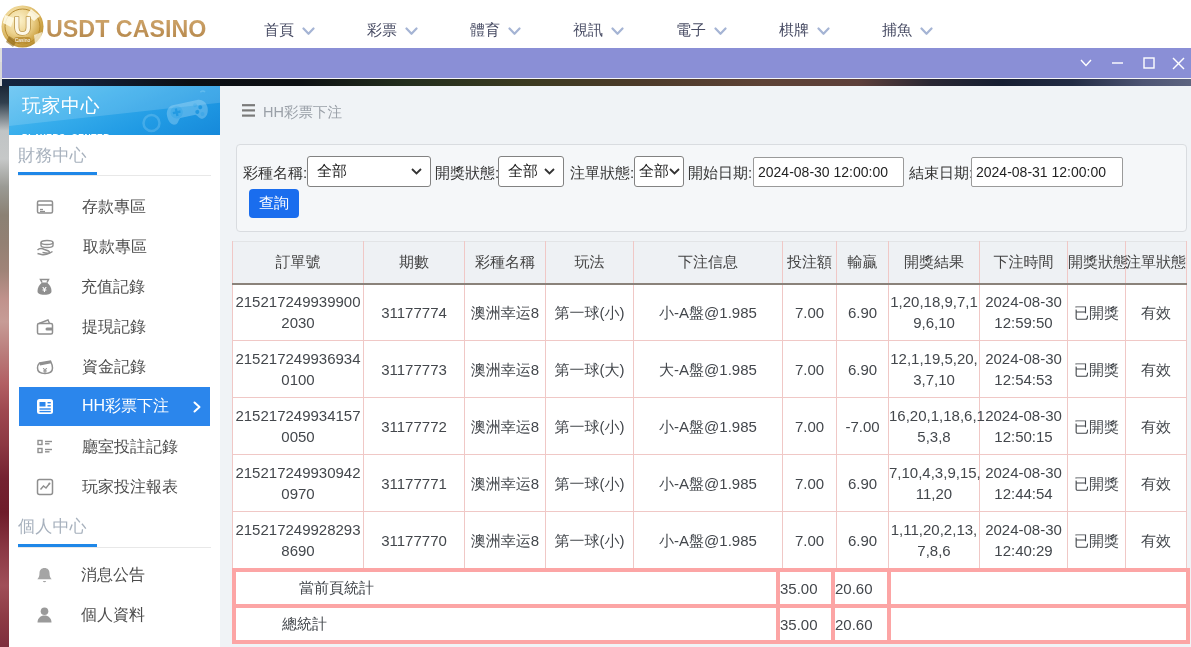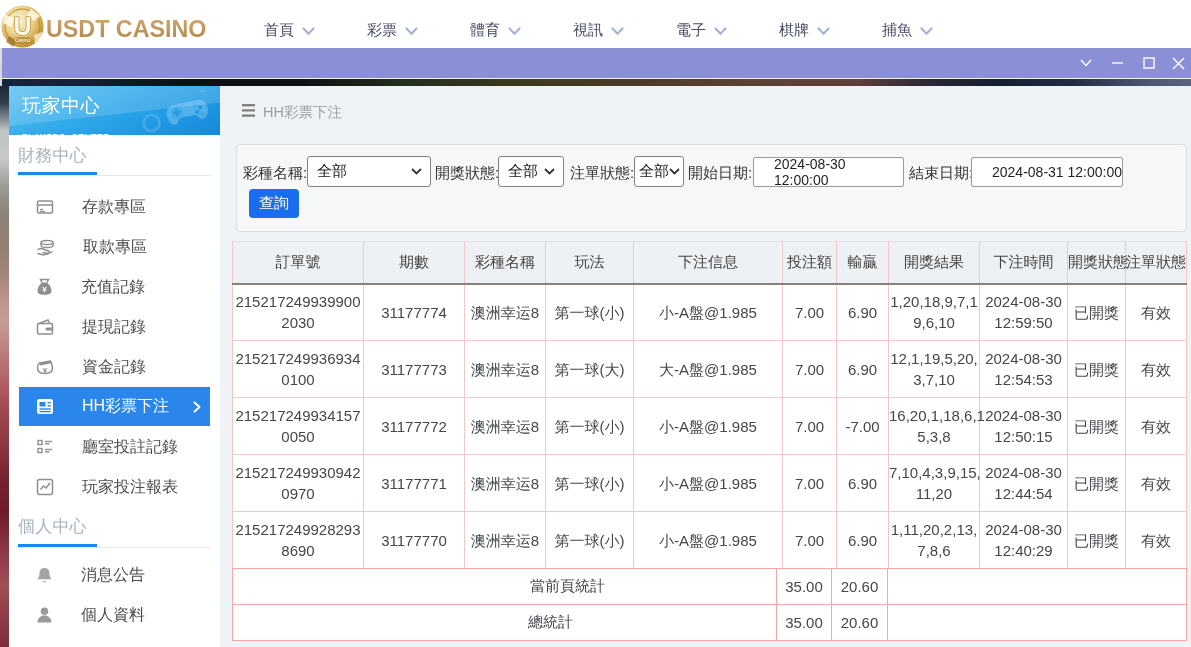--- a/index.html
+++ b/index.html
@@ -49,34 +49,34 @@
 
 #main { position:absolute; left:220px; top:86px; width:971px; height:561px; background:#f0f3f6; }
 #crumb { position:absolute; left:263px; top:103px; font-size:14.5px; color:#9aa0a8; }
 #fpanel { position:absolute; left:236px; top:144px; width:951px; height:88px;
   background:#f5f7f9; border:1px solid #d9dce0; border-radius:4px; }
 .flabel { position:absolute; top:164px; font-size:15px; color:#333; }
 .fsel { position:absolute; top:156px; height:31px; background:#fff; border:1px solid #828282;
   border-radius:3px; font-size:15px; color:#1a1a1a; display:flex; align-items:center; padding-left:9px; }
 .fsel svg { position:absolute; right:8px; top:11px; }
 .finp { position:absolute; top:157px; height:30px; background:#fff; border:1px solid #9a9a9a;
-  border-radius:2px; font-size:14px; color:#1f1f1f; display:flex; align-items:center; padding-left:20px; }
+  border-radius:2px; font-size:14px; color:#1f1f1f; display:flex; align-items:center; padding-left:4px; }
 #qbtn { position:absolute; left:249px; top:189px; width:50px; height:29px; background:#1a6dee;
   border-radius:4px; color:#fff; font-size:15px; display:flex; align-items:center; justify-content:center; }
 
 
 #btable { position:absolute; left:232px; top:241px; width:954px; border-collapse:collapse; table-layout:fixed;
   background:#fff; font-size:15px; color:#43474c; }
 #btable th { height:42px; background:#eef1f4; font-weight:normal; color:#434343; white-space:nowrap;
   border-left:1px solid #f0c8c6; border-right:1px solid #f0c8c6; border-bottom:2px solid #8a827a; }
 #btable td { height:57px; text-align:center; border:1px solid #f0c8c6; line-height:21px; }
 #btable { border:1px solid #e2e4e6; }
 #stable { position:absolute; left:232px; top:568px; width:954px; border-collapse:collapse; table-layout:fixed;
   background:#fff; font-size:15px; color:#43474c; }
-#stable td { height:36px; text-align:center; border:1px solid #fca5a5;margin-left:24px; }
+#stable td { height:36px; text-align:left; border:4px solid #fca5a5;margin-left:24px; }
 </style>
 </head>
 <body>
 
 <div id="hdr"></div>
 <svg class="abs" style="left:1px;top:5px" width="43" height="43" viewBox="0 0 43 43">
   <defs>
     <radialGradient id="gold" cx="40%" cy="35%" r="75%">
       <stop offset="0%" stop-color="#fdf4cf"></stop>
       <stop offset="45%" stop-color="#ecd28e"></stop>

